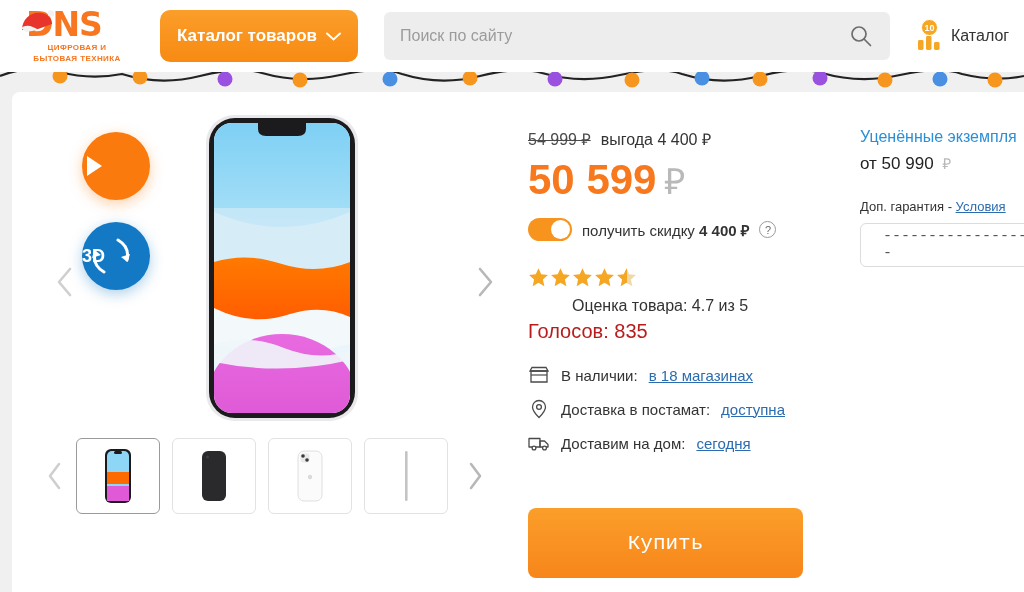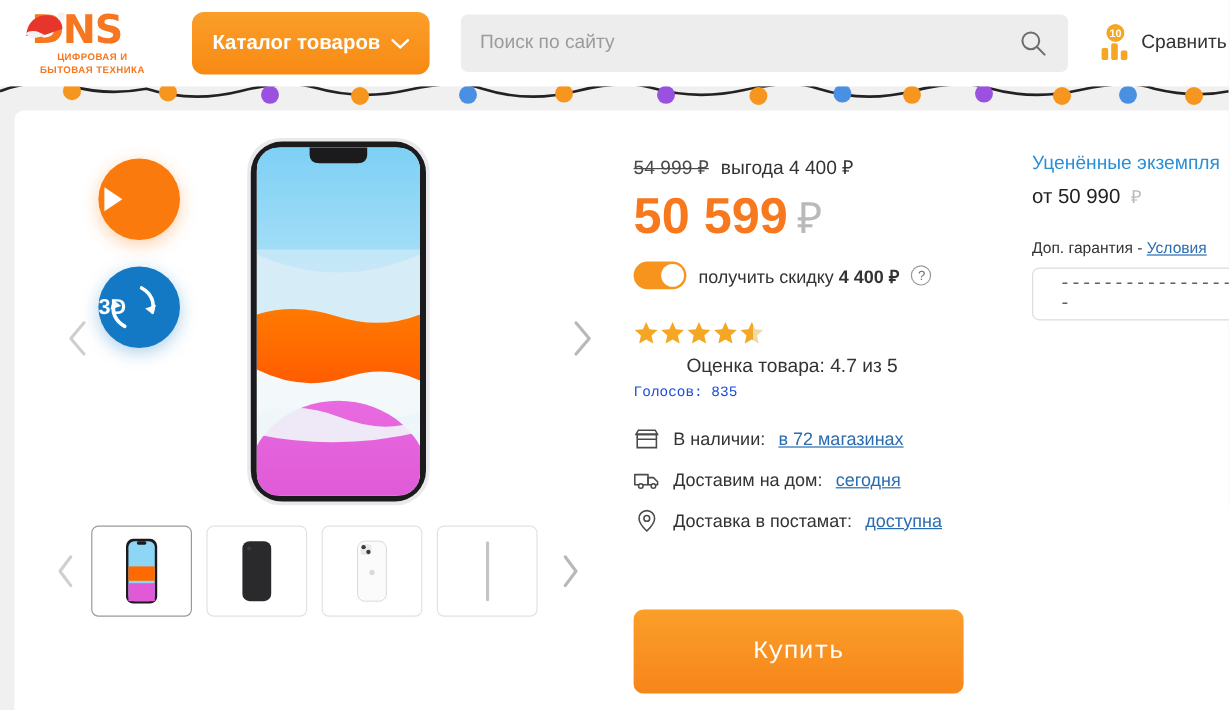--- a/index.html
+++ b/index.html
@@ -159,21 +159,21 @@
   .toggle-text b { font-weight: bold; margin-top: 27px; }
   .help-icon {
     width: 17px; height: 17px; border-radius: 50%;
     border: 1px solid #9a9a9a; color: #6f6f6f; font-size: 11px;
     display: inline-flex; align-items: center; justify-content: center;
     cursor: pointer; flex: none;
   }
 
   .stars { margin-top: 26px; display: flex; gap: 1px; }
   .rating-line { margin-top: 9px; font-size: 16px; color: #333; margin-left: 44px; }
-  .votes-line { margin-top: 5px; font-size: 12px; color: #1d4ed8; font-family: Liberation Mono, monospace; }
+  .votes-line { margin-top: 5px; font-size: 20px; color: #b91c1c; }
 
   .avail { margin-top: 22px; }
   .avail-row { display: flex; align-items: center; gap: 11px; margin-bottom: 14px; font-size: 15px; color: #333; }
   .avail-link { color: #2b6cb0; text-decoration: underline; cursor: pointer; }
   .avail-icon { width: 22px; height: 20px; flex: none; display: flex; align-items: center; justify-content: center; }
 
   .buy-btn {
     position: absolute; left: 528px; top: 508px;
     width: 275px; height: 70px;
     background: linear-gradient(180deg,#fb9e2a 0%, #f7861a 100%);
@@ -234,21 +234,21 @@
 
     <div class="compare">
       <div class="compare-icon-wrap">
         <div class="compare-badge">10</div>
         <svg width="26" height="28" viewBox="0 0 26 28" style="position:absolute;top:6px;left:0;">
           <rect x="2" y="12" width="5.5" height="10" rx="1.4" fill="#f5a623"></rect>
           <rect x="10" y="8" width="5.5" height="14" rx="1.4" fill="#f5a623"></rect>
           <rect x="18" y="14" width="5.5" height="8" rx="1.4" fill="#f5a623"></rect>
         </svg>
       </div>
-      <span class="compare-label">Сравнить</span>
+      <span class="compare-label">Каталог</span>
     </div>
   </div>
 
   <svg class="garland" viewBox="0 0 1024 34" preserveAspectRatio="none">
     <path d="M0,16 Q30,4 60,12 T122,14 Q160,26 200,16 T262,13 Q300,24 340,15 T402,14 Q440,26 480,16 T542,13 Q580,24 620,15 T682,14 Q720,26 760,16 T822,13 Q860,24 900,15 T962,14 Q995,22 1024,16" stroke="#222" stroke-width="2.2" fill="none"></path>
     <g>
       <circle cx="60" cy="16" r="7.5" fill="#f7961e"></circle>
       <circle cx="140" cy="17" r="7.5" fill="#f7961e"></circle>
       <circle cx="225" cy="19" r="7.5" fill="#9b51e0"></circle>
       <circle cx="300" cy="20" r="7.5" fill="#f7961e"></circle>
@@ -429,46 +429,46 @@
 
         <div class="avail-row">
           <span class="avail-icon">
             <svg width="20" height="18" viewBox="0 0 20 18">
               <path d="M2 5 L18 5 L18 16 L2 16 Z" stroke="#4a4a4a" stroke-width="1.3" fill="none"></path>
               <path d="M1 5 L3 1.5 L17 1.5 L19 5 Z" stroke="#4a4a4a" stroke-width="1.3" fill="none"></path>
               <line x1="2" y1="9" x2="18" y2="9" stroke="#4a4a4a" stroke-width="1.2"></line>
             </svg>
           </span>
           <span>В наличии:</span>
-          <span class="avail-link">в 72 магазинах</span>
+          <span class="avail-link">в 18 магазинах</span>
+        </div>
+
+        <div class="avail-row">
+          <span class="avail-icon">
+            <svg width="16" height="20" viewBox="0 0 16 20">
+              <path d="M8 1.5 C11.6 1.5 14.5 4.4 14.5 8 C14.5 12.2 8 18.5 8 18.5 C8 18.5 1.5 12.2 1.5 8 C1.5 4.4 4.4 1.5 8 1.5 Z" stroke="#4a4a4a" stroke-width="1.3" fill="none"></path>
+              <circle cx="8" cy="8" r="2.4" stroke="#4a4a4a" stroke-width="1.3" fill="none"></circle>
+            </svg>
+          </span>
+          <span>Доставка в постамат:</span>
+          <span class="avail-link">доступна</span>
         </div>
 
         <div class="avail-row">
           <span class="avail-icon">
             <svg width="22" height="16" viewBox="0 0 22 16">
               <path d="M1 3.5 L12 3.5 L12 12 L1 12 Z" stroke="#4a4a4a" stroke-width="1.3" fill="none" stroke-linejoin="round"></path>
               <path d="M12 6 L16.5 6 L20 9.5 L20 12 L12 12 Z" stroke="#4a4a4a" stroke-width="1.3" fill="none" stroke-linejoin="round"></path>
               <circle cx="6" cy="13" r="1.9" stroke="#4a4a4a" stroke-width="1.3" fill="#fff"></circle>
               <circle cx="16.5" cy="13" r="1.9" stroke="#4a4a4a" stroke-width="1.3" fill="#fff"></circle>
             </svg>
           </span>
           <span>Доставим на дом:</span>
           <span class="avail-link">сегодня</span>
         </div>
-
-        <div class="avail-row">
-          <span class="avail-icon">
-            <svg width="16" height="20" viewBox="0 0 16 20">
-              <path d="M8 1.5 C11.6 1.5 14.5 4.4 14.5 8 C14.5 12.2 8 18.5 8 18.5 C8 18.5 1.5 12.2 1.5 8 C1.5 4.4 4.4 1.5 8 1.5 Z" stroke="#4a4a4a" stroke-width="1.3" fill="none"></path>
-              <circle cx="8" cy="8" r="2.4" stroke="#4a4a4a" stroke-width="1.3" fill="none"></circle>
-            </svg>
-          </span>
-          <span>Доставка в постамат:</span>
-          <span class="avail-link">доступна</span>
-        </div>
       </div>
     </div>
 
     <div class="right-panel">
       <div class="uc-title">Уценённые экземпля</div>
       <div class="uc-price">
         <span>от 50 990</span>
         <span class="uc-rub">₽</span>
       </div>
 

